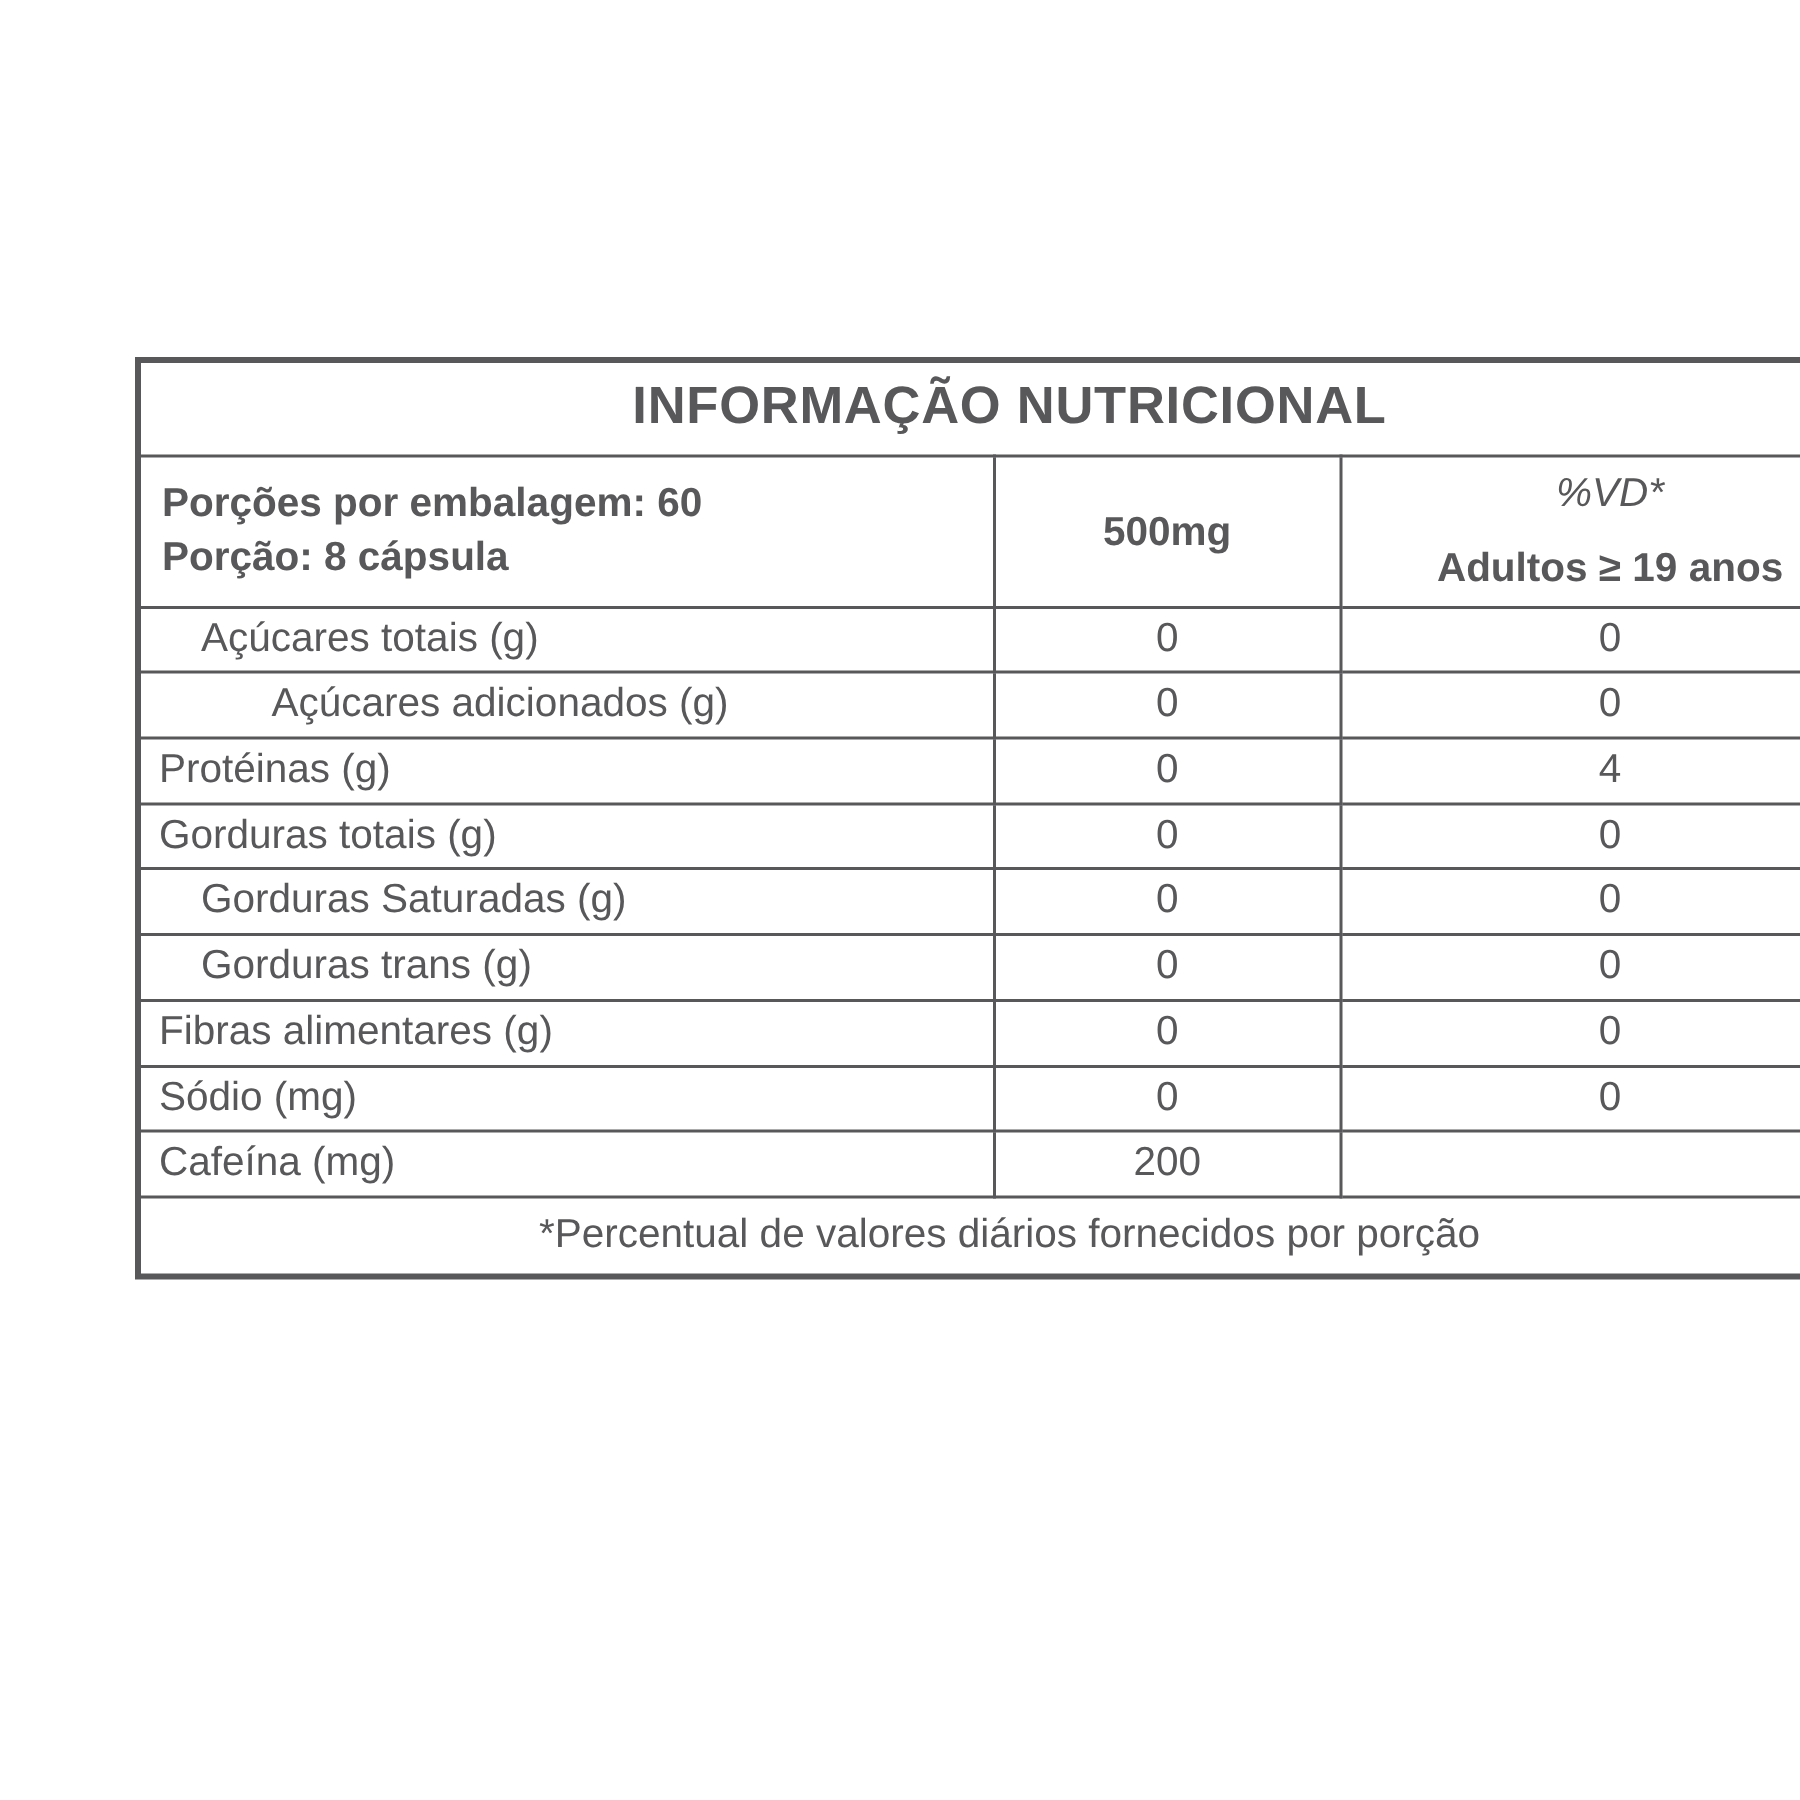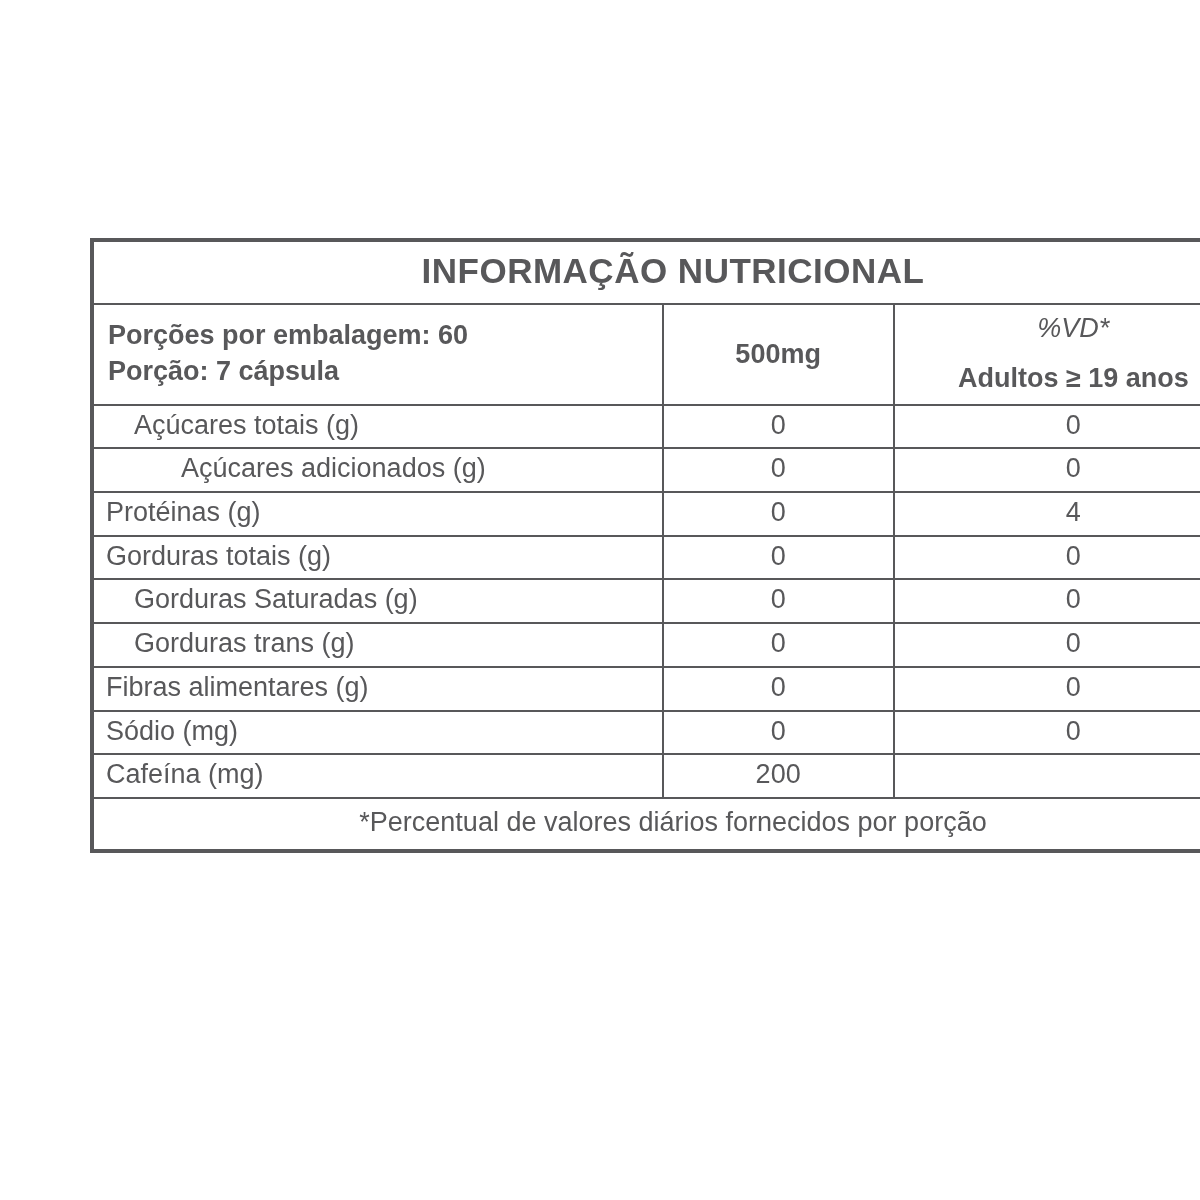--- a/index.html
+++ b/index.html
@@ -106,21 +106,21 @@
       <col class="c-amount">
       <col class="c-vd">
     </colgroup>
     <tbody>
       <tr>
         <td class="title-cell" colspan="3">INFORMAÇÃO NUTRICIONAL</td>
       </tr>
       <tr>
         <td class="head-left">
           <div>Porções por embalagem: 60</div>
-          <div>Porção: 7 cápsula</div>
+          <div>Porção: 8 cápsula</div>
         </td>
         <td class="head-amount">500mg</td>
         <td class="head-vd">
           <span class="l1">%VD*</span>
           <span class="l2">Adultos ≥ 19 anos</span>
         </td>
       </tr>
 
       <tr>
         <td class="name ind1">Açúcares totais (g)</td>

